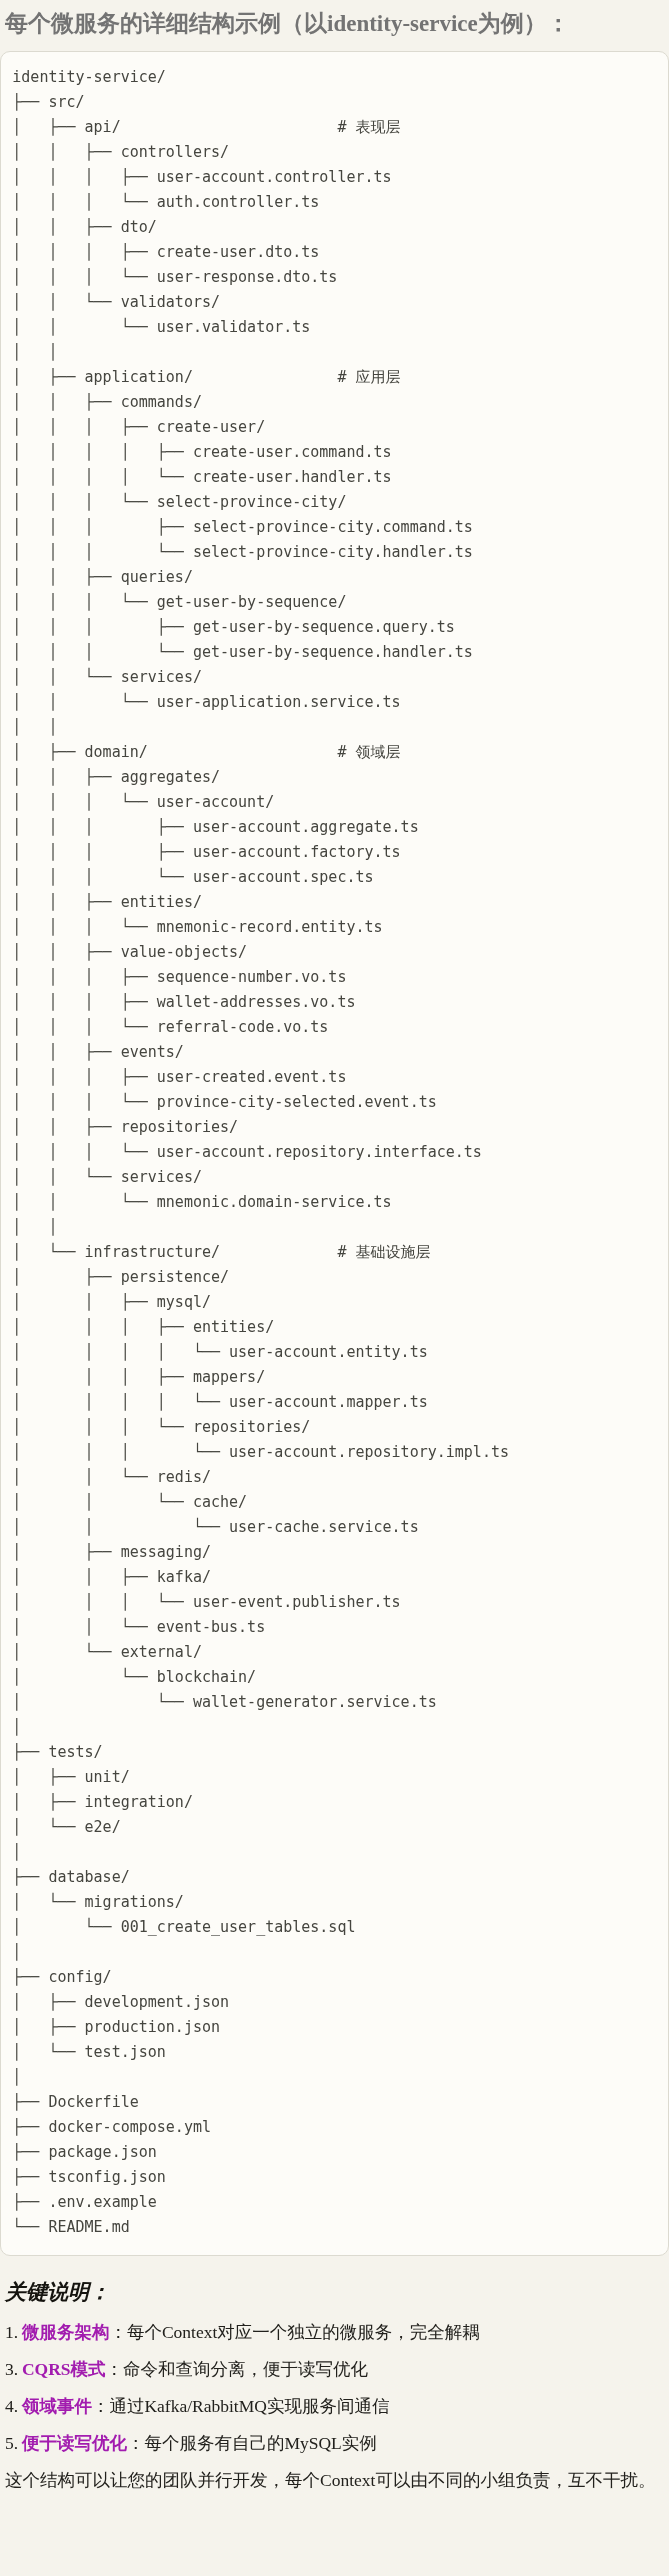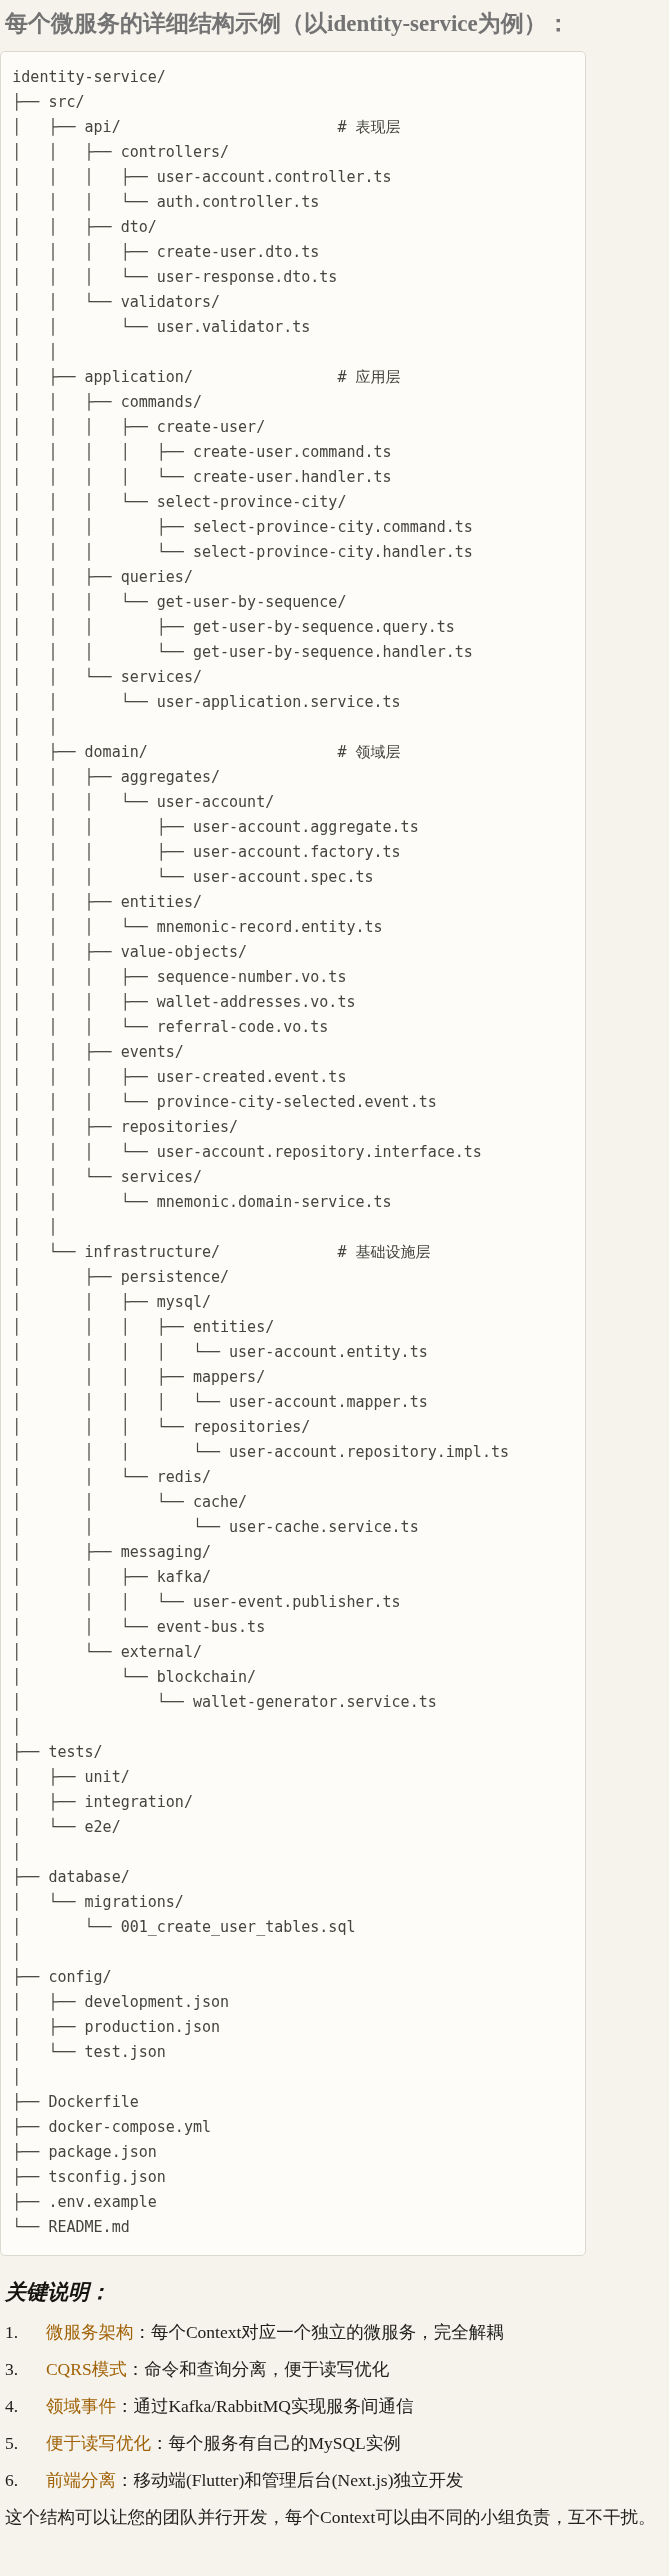--- a/index.html
+++ b/index.html
@@ -23,24 +23,24 @@
     font-size: 23px;
     line-height: 1.3;
     font-weight: 700;
     color: #737373;
     font-family: "Liberation Serif", "DejaVu Serif", serif;
   }
   .codeblock {
     margin: 12.5px 0 0 0;
     background: #fdfcf8;
     border: 0.6px solid #dcdad0;
-    border-radius: 5px;
+    border-radius: 10px;
     padding: 12.5px 12.5px 15px 11.3px;
     box-sizing: border-box;
-    width: 586px;
+    width: 669px;
     overflow: hidden;
   }
   .tree {
     margin: 0;
     font-family: "DejaVu Sans Mono", "Liberation Mono", monospace;
     font-size: 15px;
     line-height: 25px;
     color: #45453f;
     white-space: pre;
   }
@@ -58,23 +58,22 @@
   .note-item {
     margin: 13px 0 0 0;
     font-size: 17.5px;
     line-height: 24px;
     color: #22211d;
   }
   .note-number {
     margin-right: 3.8px;
   }
   .note-label {
-    font-weight: 400;
-    color: #a16207;
-    margin-left: 24px;
+    font-weight: 700;
+    color: #a21caf;
   }
   .closing-paragraph {
     margin: 13px 0 0 0;
     padding-bottom: 8.8px;
     font-size: 17.5px;
     line-height: 24px;
     color: #22211d;
   }
 </style>
 </head>
@@ -188,22 +187,19 @@
   </div>
 
   <div class="note-item">
     <span class="note-number">4.</span><strong class="note-label">领域事件</strong><span class="note-text">：通过Kafka/RabbitMQ实现服务间通信</span>
   </div>
 
   <div class="note-item">
     <span class="note-number">5.</span><strong class="note-label">便于读写优化</strong><span class="note-text">：每个服务有自己的MySQL实例</span>
   </div>
 
-  <div class="note-item">
-    <span class="note-number">6.</span><strong class="note-label">前端分离</strong><span class="note-text">：移动端(Flutter)和管理后台(Next.js)独立开发</span>
-  </div>
 </div>
 
     <p class="closing-paragraph">这个结构可以让您的团队并行开发，每个Context可以由不同的小组负责，互不干扰。</p>
   </div>
 
 </div>
 
 
 </body></html>

